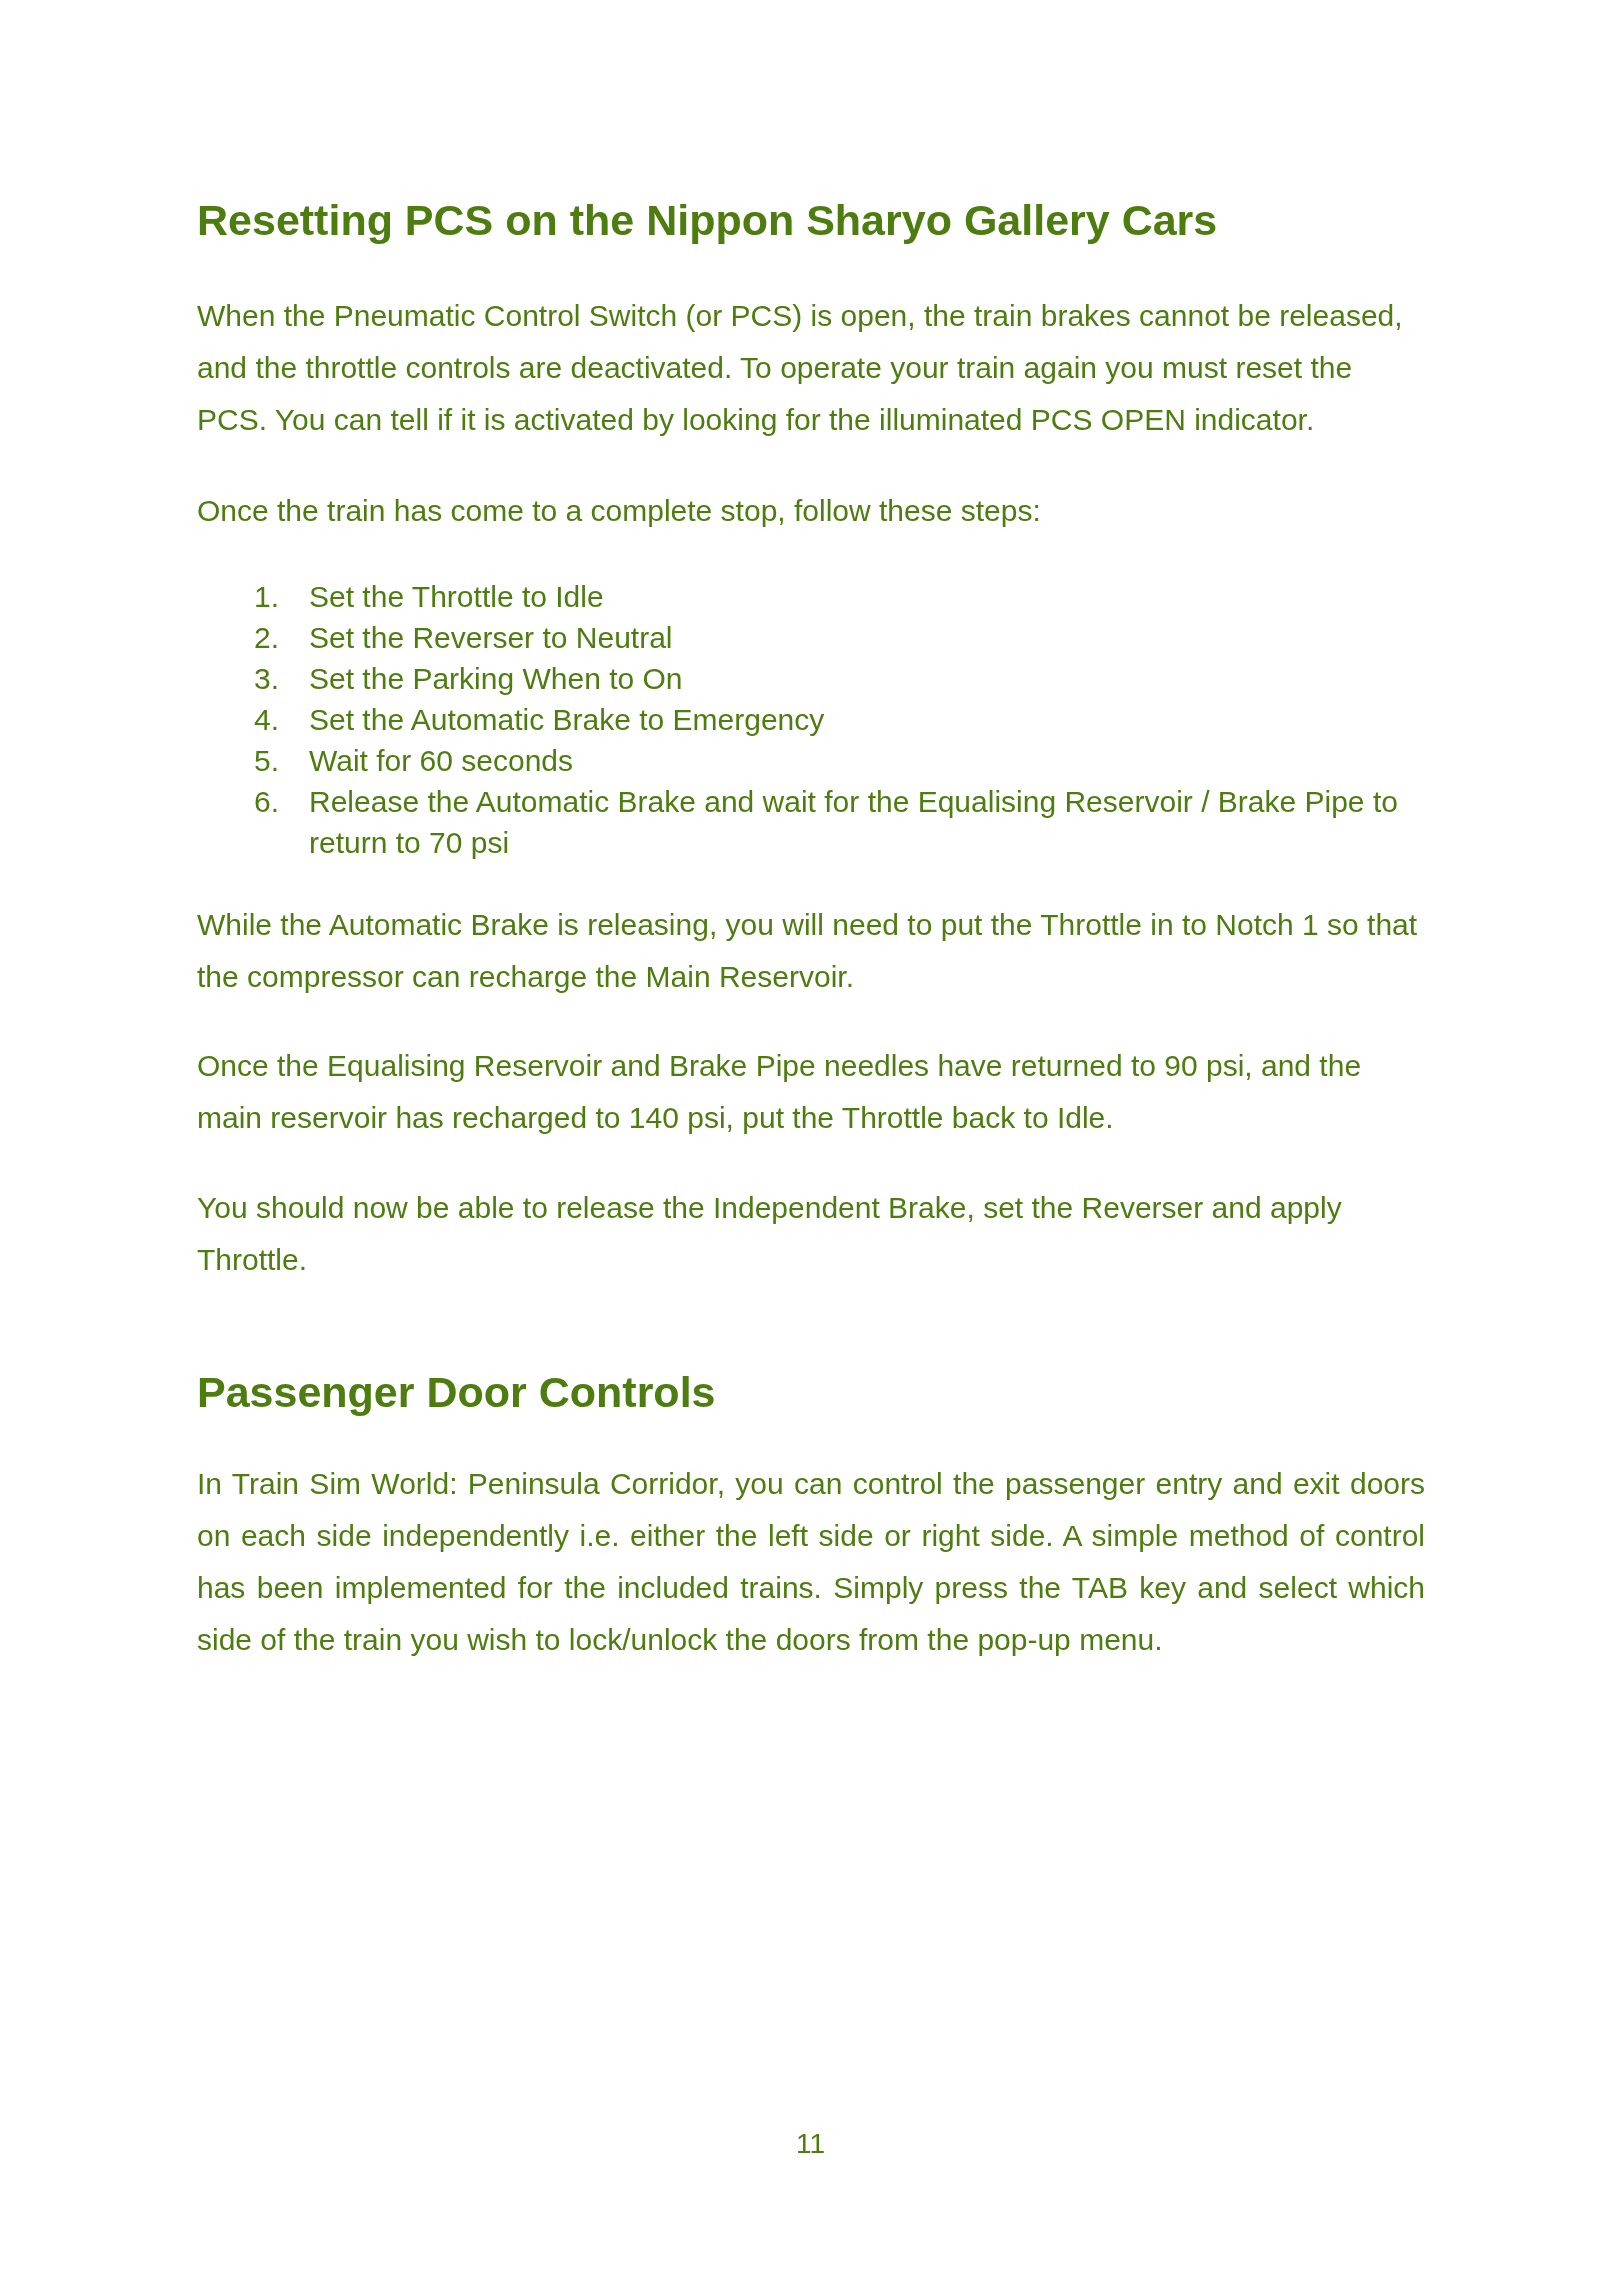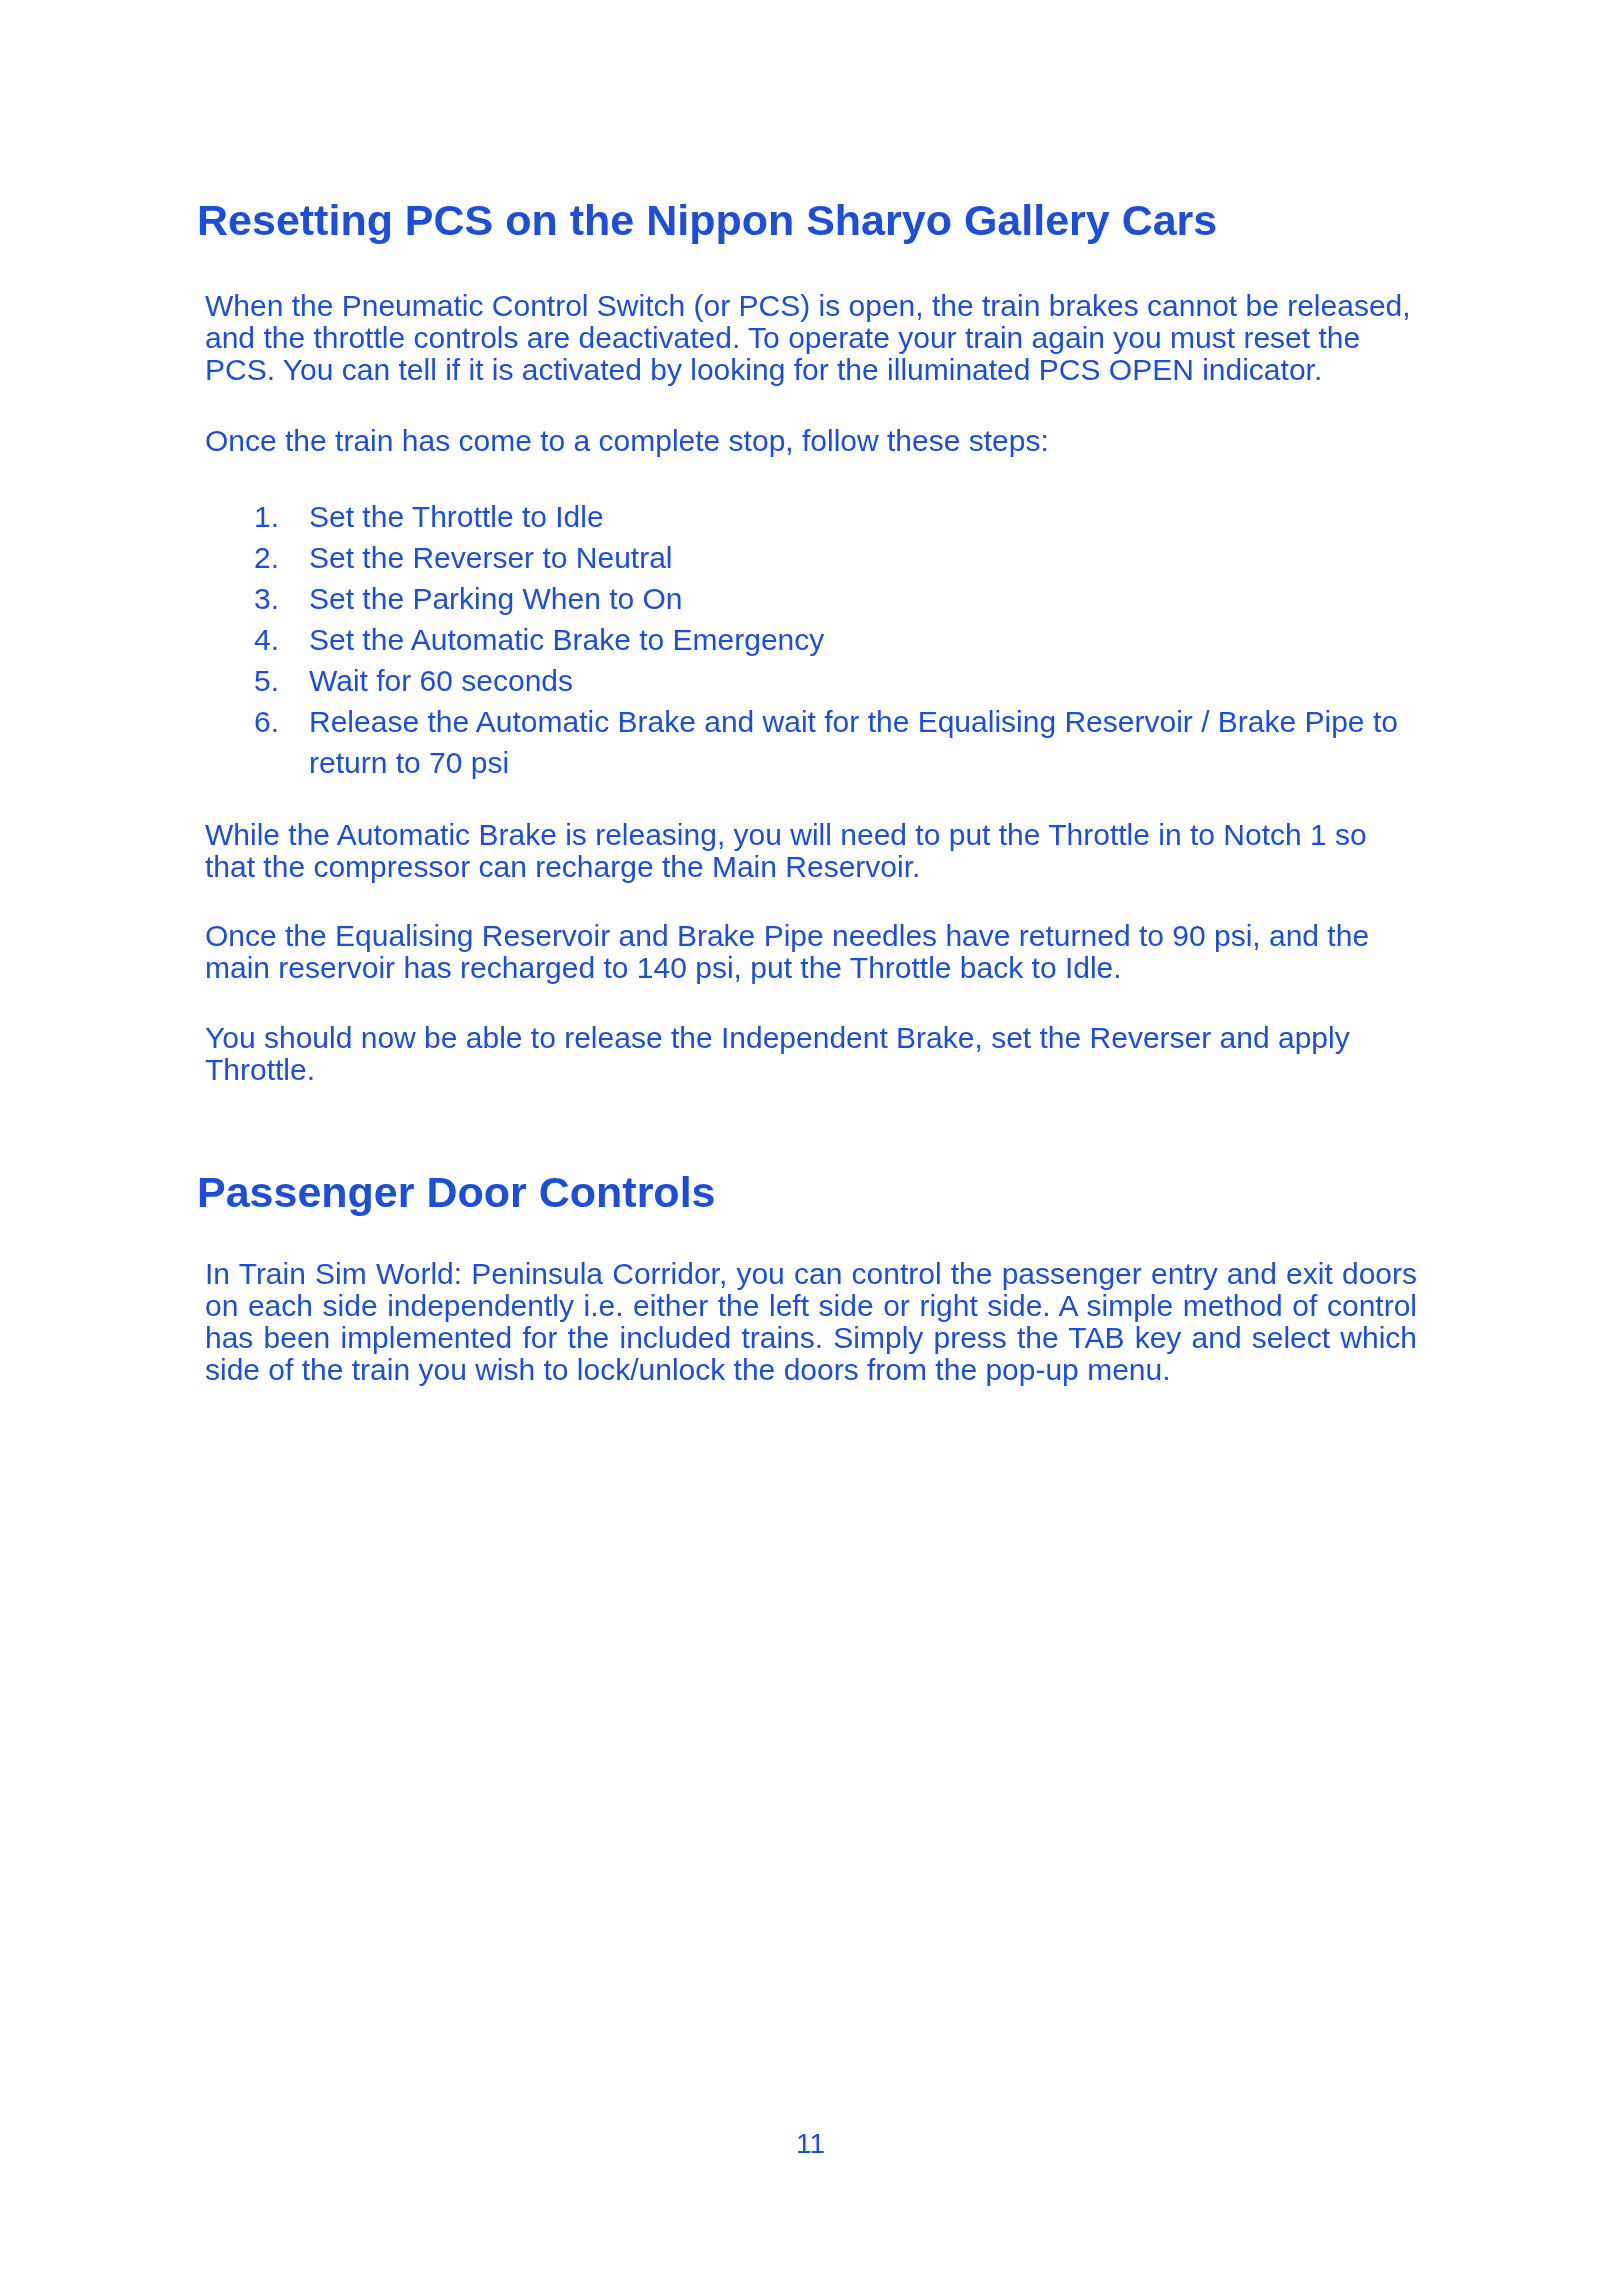--- a/index.html
+++ b/index.html
@@ -5,43 +5,43 @@
   html, body {
     margin: 0;
     padding: 0;
     background: #ffffff;
   }
   .page {
     position: relative;
     width: 1621px;
     height: 2293px;
     background: #ffffff;
-    color: #1d4ed8;
+    color: #4d7c0f;
     font-family: "Liberation Sans", "DejaVu Sans", sans-serif;
     overflow: hidden;
   }
   .content {
     position: absolute;
     top: 0;
     left: 197px;
     width: 1228px;
   }
   .h {
     font-weight: 700;
     font-size: 43px;
     line-height: 53px;
     margin: 0;
     letter-spacing: 0;
   }
   .h1 { margin-top: 194px; }
   .h2 { margin-top: 80px; }
   .para {
     font-size: 30px;
-    line-height: 32px;
-    margin: 8px;
+    line-height: 52px;
+    margin: 0;
   }
   .p1 { margin-top: 43px; }
   .p2 { margin-top: 39px; }
   .p3 { margin-top: 39px; }
   .p4 { margin-top: 36px; }
   .p5 { margin-top: 37px; }
   .p6 { margin-top: 38px; }
   .p7 { margin-top: 39px; }
   .justify { text-align: justify; }
   .steps {

